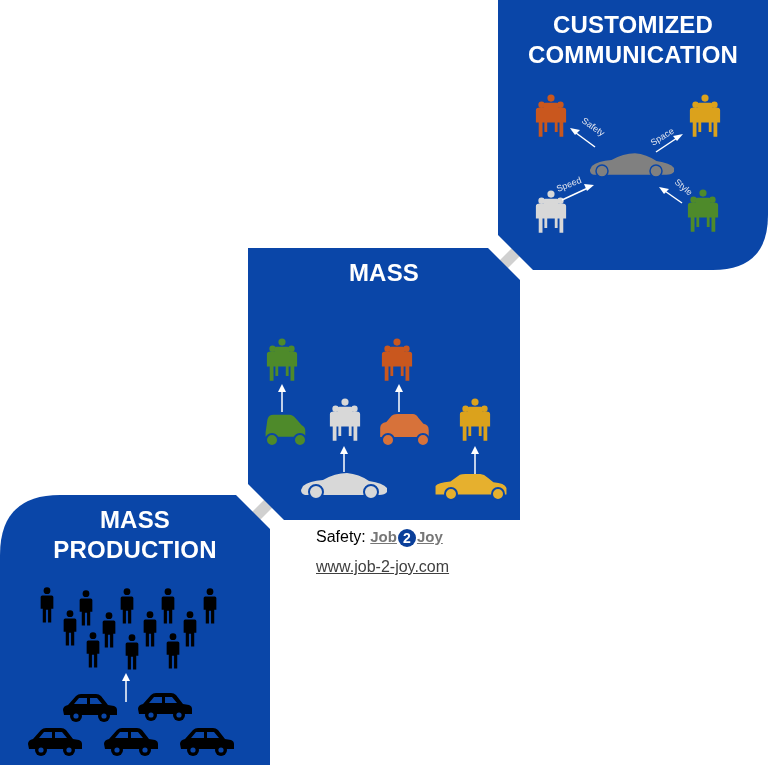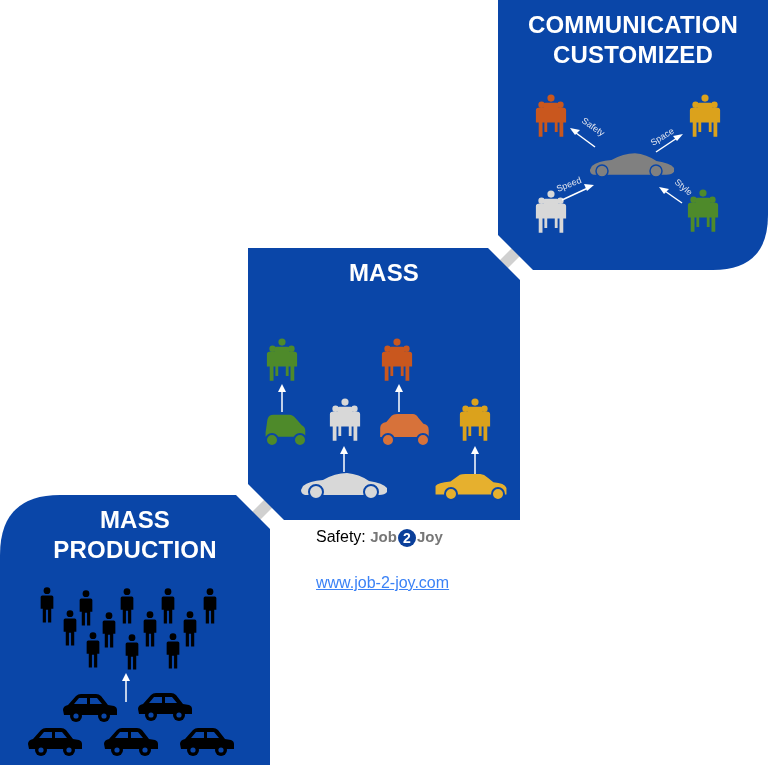--- a/index.html
+++ b/index.html
@@ -9,23 +9,23 @@
         clip-path: path('M60,0 L236,0 L270,34 L270,270 L0,270 L0,60 Q0,0 60,0 Z'); }
   .p2 { left:248px; top:248px; width:272px; height:272px;
         clip-path: polygon(0 0, 240px 0, 272px 32px, 272px 272px, 36px 272px, 0 236px); }
   .p3 { left:498px; top:0; width:270px; height:270px;
         clip-path: path('M0,0 L270,0 L270,215 Q270,270 215,270 L35,270 L0,235 Z'); }
   .title { position:absolute; left:0; width:100%; text-align:center; color:#ffffff; font-weight:bold; font-size:24px; line-height:30px; letter-spacing:0.2px; }
   .title span { display:block; }
   svg.icons { position:absolute; left:0; top:0; }
   .arrow-conn { position:absolute; }
   .source { position:absolute; left:316px; top:528px; font-size:16px; color:#000; }
-  .source .brand { font-weight:bold; color:#777; font-size:15px; }
+  .source .brand { font-weight:bold; color:#777; font-size:15px;text-decoration:underline; }
   .source .two { display:inline-block; width:18px; height:18px; border-radius:50%; background:#0a3f9a; color:#fff; text-align:center; font-size:14px; line-height:18px; font-weight:bold; vertical-align:middle; margin:0 1px; }
-  .link { position:absolute; left:316px; top:574px; font-size:16px; color:#3b82f6; text-decoration:underline; cursor:pointer; }
+  .link { position:absolute; left:316px; top:558px; font-size:16px; color:#404040; text-decoration:underline; cursor:pointer; }
 </style>
 </head>
 <body>
 
 <svg width="0" height="0" style="position:absolute">
   <defs>
     <symbol id="person" viewBox="0 0 12 34">
       <circle cx="6" cy="3.5" r="3.2"></circle>
       <path d="M1.5,8 h9 q1.5,0 1.5,1.5 v11 h-2 v13 h-3 v-12 h-2 v12 h-3 v-13 h-2 v-11 q0,-1.5 1.5,-1.5 z"></path>
     </symbol>
@@ -133,22 +133,22 @@
       <line x1="151" y1="164" x2="151" y2="140"></line>
         <path d="M147,144 L151,136 L155,144Z" stroke="none"></path>
       <line x1="227" y1="226" x2="227" y2="202"></line>
         <path d="M223,206 L227,198 L231,206Z" stroke="none"></path>
     </g>
   </svg>
 </div>
 
 <div class="panel p3">
   <div class="title" style="top:10px">
+    <span>CUSTOMIZED</span>
     <span>COMMUNICATION</span>
-    <span>CUSTOMIZED</span>
   </div>
   <svg class="icons" width="270" height="270" viewBox="0 0 270 270">
     <use href="#group" x="36" y="94" width="34" height="44" fill="#c9571e"></use>
     <use href="#group" x="190" y="94" width="34" height="44" fill="#dba21c"></use>
     <use href="#group" x="36" y="190" width="34" height="44" fill="#d8d8d8"></use>
     <use href="#group" x="188" y="189" width="34" height="44" fill="#4e8a2a"></use>
     <use href="#sportscar" x="90" y="150" width="88" height="30" fill="#808080"></use>
     <circle cx="104" cy="171" r="6" fill="#808080" stroke="#0a46a8" stroke-width="1.5"></circle>
       <circle cx="158" cy="171" r="6" fill="#808080" stroke="#0a46a8" stroke-width="1.5"></circle>
     <g stroke="#fff" stroke-width="1.5" fill="#fff">

